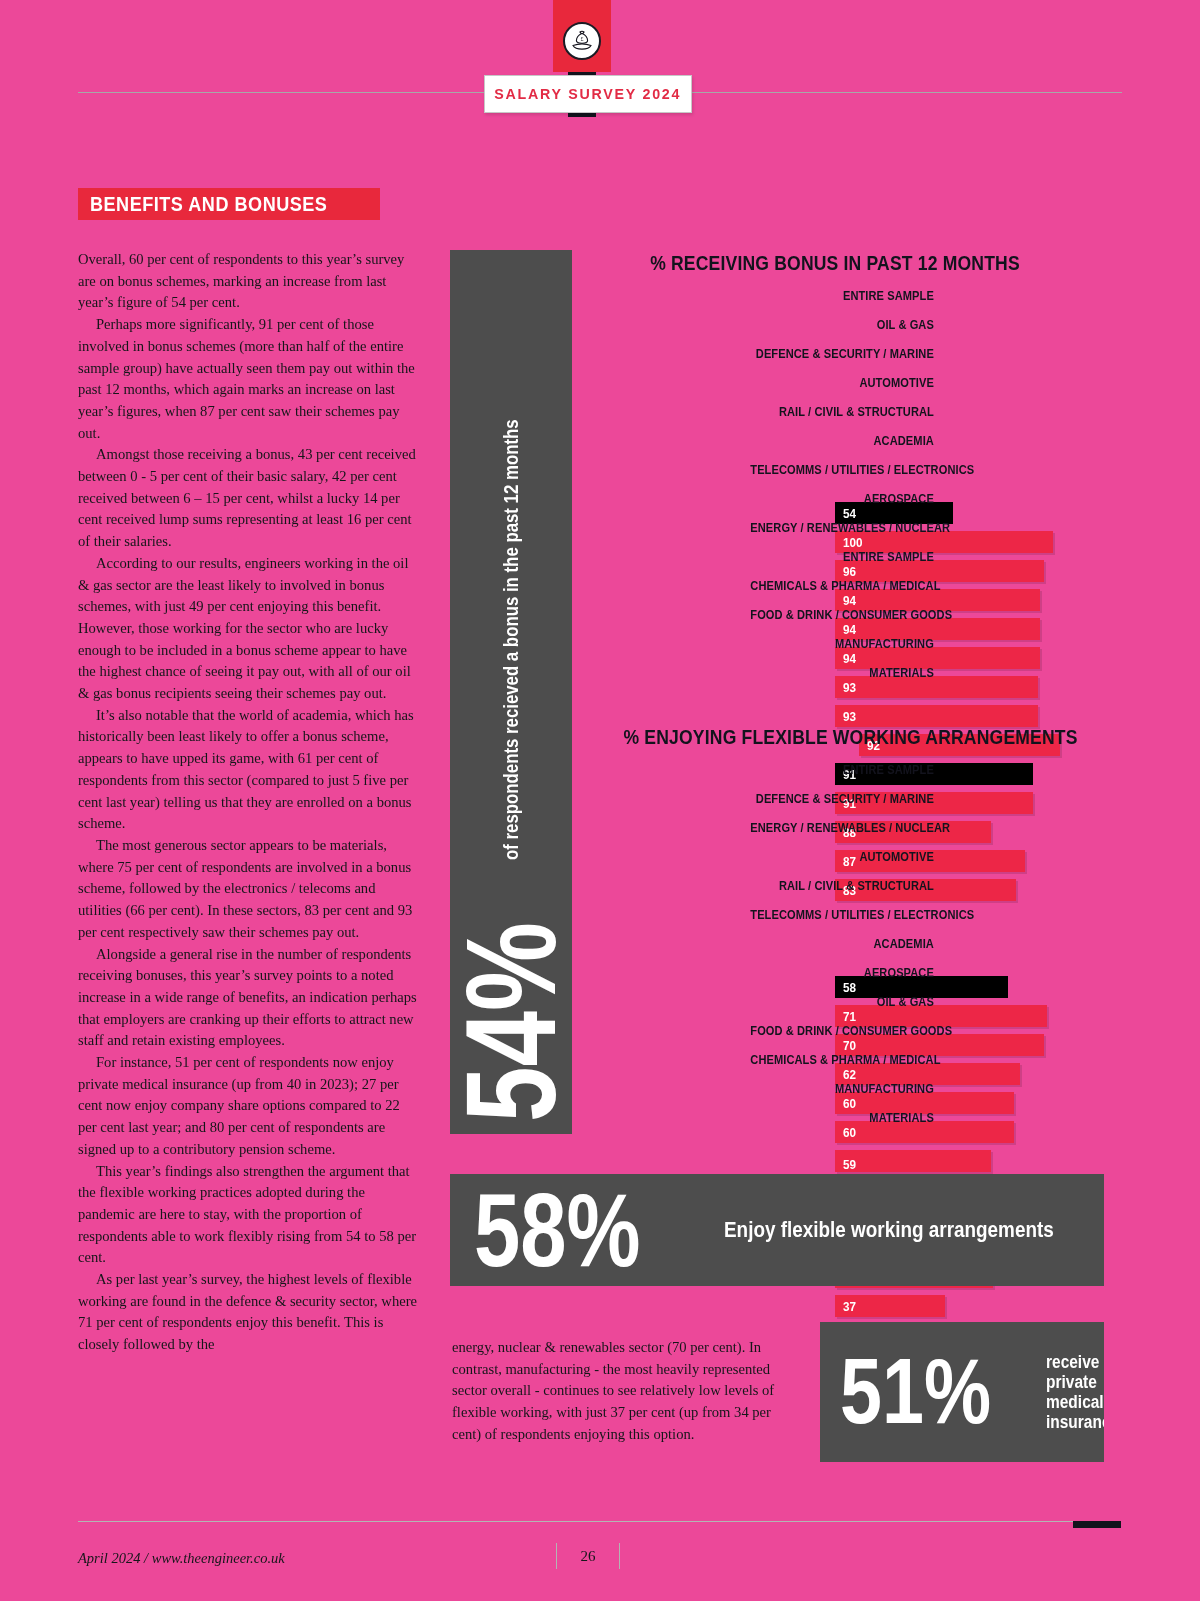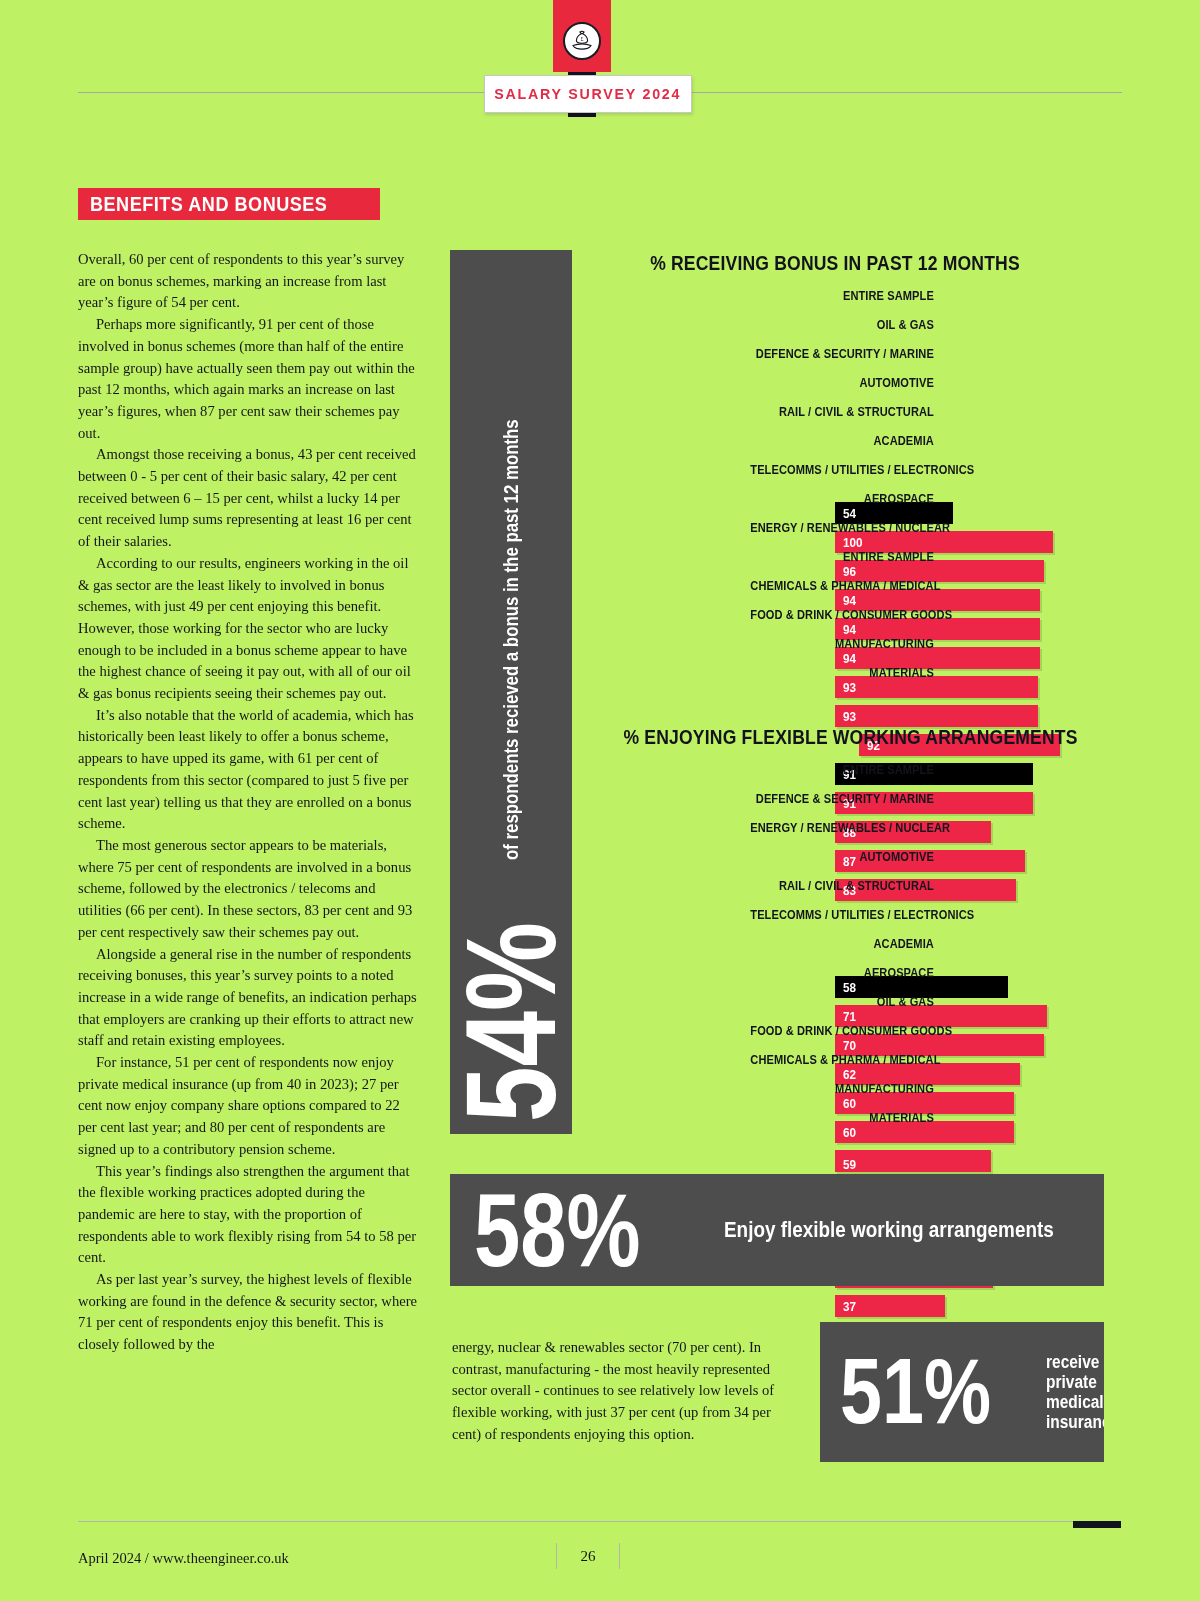--- a/index.html
+++ b/index.html
@@ -9,21 +9,21 @@
     height: 1601px;
     background: #ffffff;
     font-family: "Liberation Serif", serif;
     overflow: hidden;
   }
 
   .page {
     position: relative;
     width: 1200px;
     height: 1601px;
-    background: #bef264;
+    background: #ec4899;
   }
 
   
   .masthead {
     position: absolute;
     left: 0; top: 0;
     width: 1200px; height: 140px;
   }
   .masthead-rule {
     position: absolute;
@@ -304,20 +304,21 @@
   .footer-blackmark {
     position: absolute;
     left: 1073px; top: 1521px;
     width: 48px; height: 7px;
     background: #13131d;
   }
   .footer-left {
     position: absolute;
     left: 78px; top: 1550px;
     font-family: "Liberation Serif", serif;
+    font-style: italic;
     font-size: 14.5px;
     color: #16161a;
   }
   .footer-page {
     position: absolute;
     left: 556px; top: 1543px;
     width: 64px; height: 26px;
     display: flex; align-items: center; justify-content: center;
     border-left: 1px solid #b4b4b4;
     border-right: 1px solid #b4b4b4;

